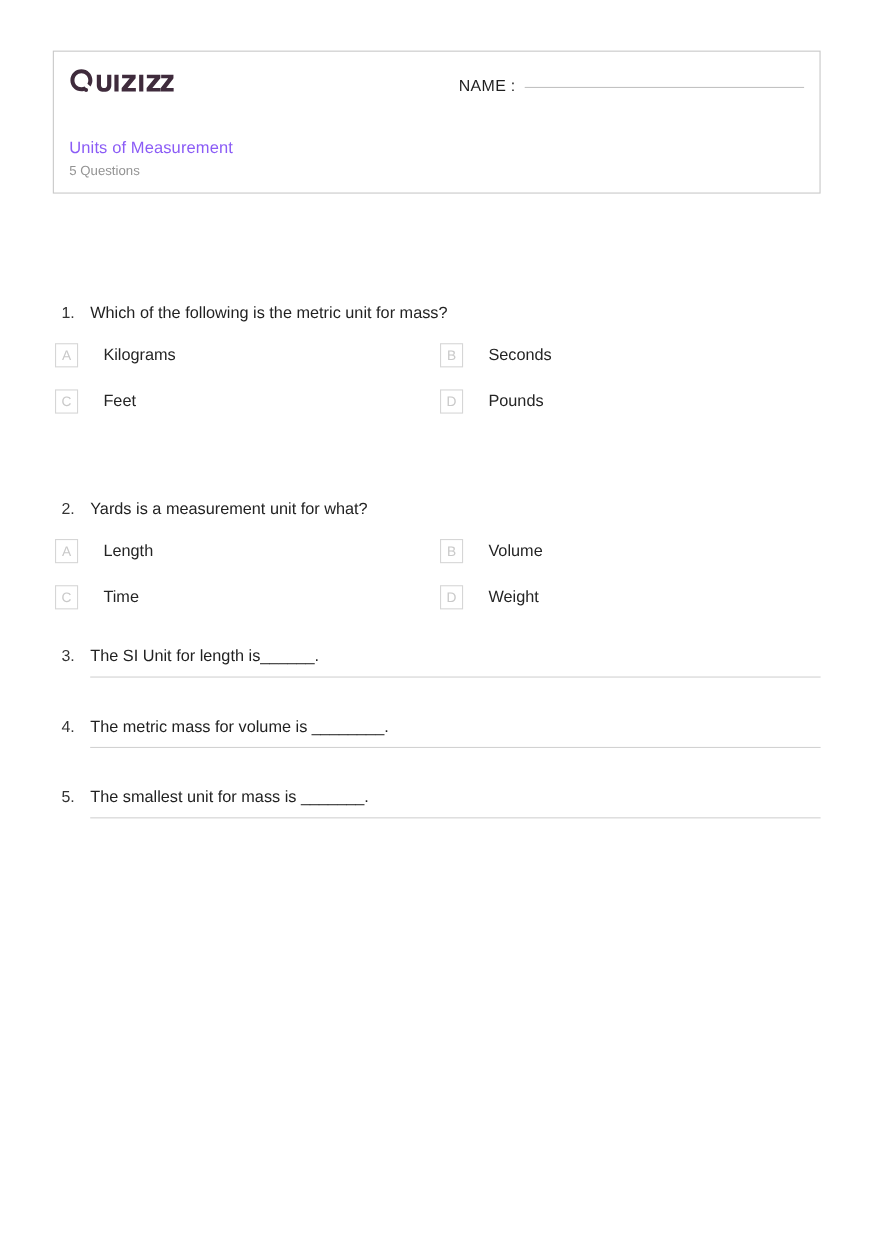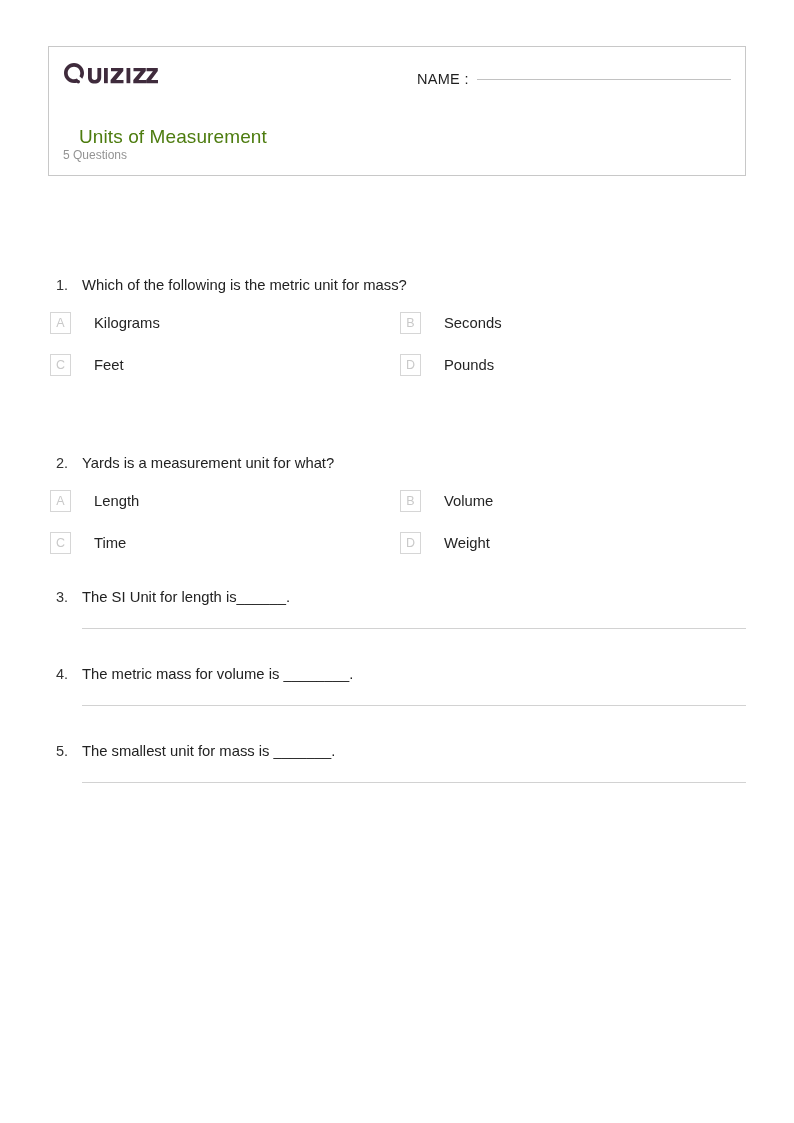--- a/index.html
+++ b/index.html
@@ -39,24 +39,24 @@
     position: absolute;
     left: 0px;
     top: 14px;
     height: 26px;
     display: flex;
     align-items: center;
   }
   .brand-logo svg { display: block; }
   .quiz-title {
     position: absolute;
-    left: 16px;
+    left: 0px;
     top: 79px;
-    font-size: 19px;
-    color: #4d7c0f;
+    font-size: 15px;
+    color: #8b5cf6;
     letter-spacing: .1px;
     white-space: nowrap;
   }
   .quiz-subtitle {
     position: absolute;
     left: 0px;
     top: 101px;
     font-size: 12px;
     color: #939393;
     white-space: nowrap;
@@ -145,21 +145,21 @@
     margin-left: 23px;
     font-size: 14.8px;
     color: #242424;
   }
 
   
   .fib .q-head { align-items: baseline; }
   .fib-body {
     flex: 1;
     border-bottom: 1px solid #d2d2d2;
-    padding-bottom: 22px;
+    padding-bottom: 9px;
   }
   .fib-text {
     font-size: 14.8px;
     color: #222222;
   }
 
   .sp-mc   { height: 34px; }
   .sp-fib  { height: 36px; }
 </style>
 </head>

